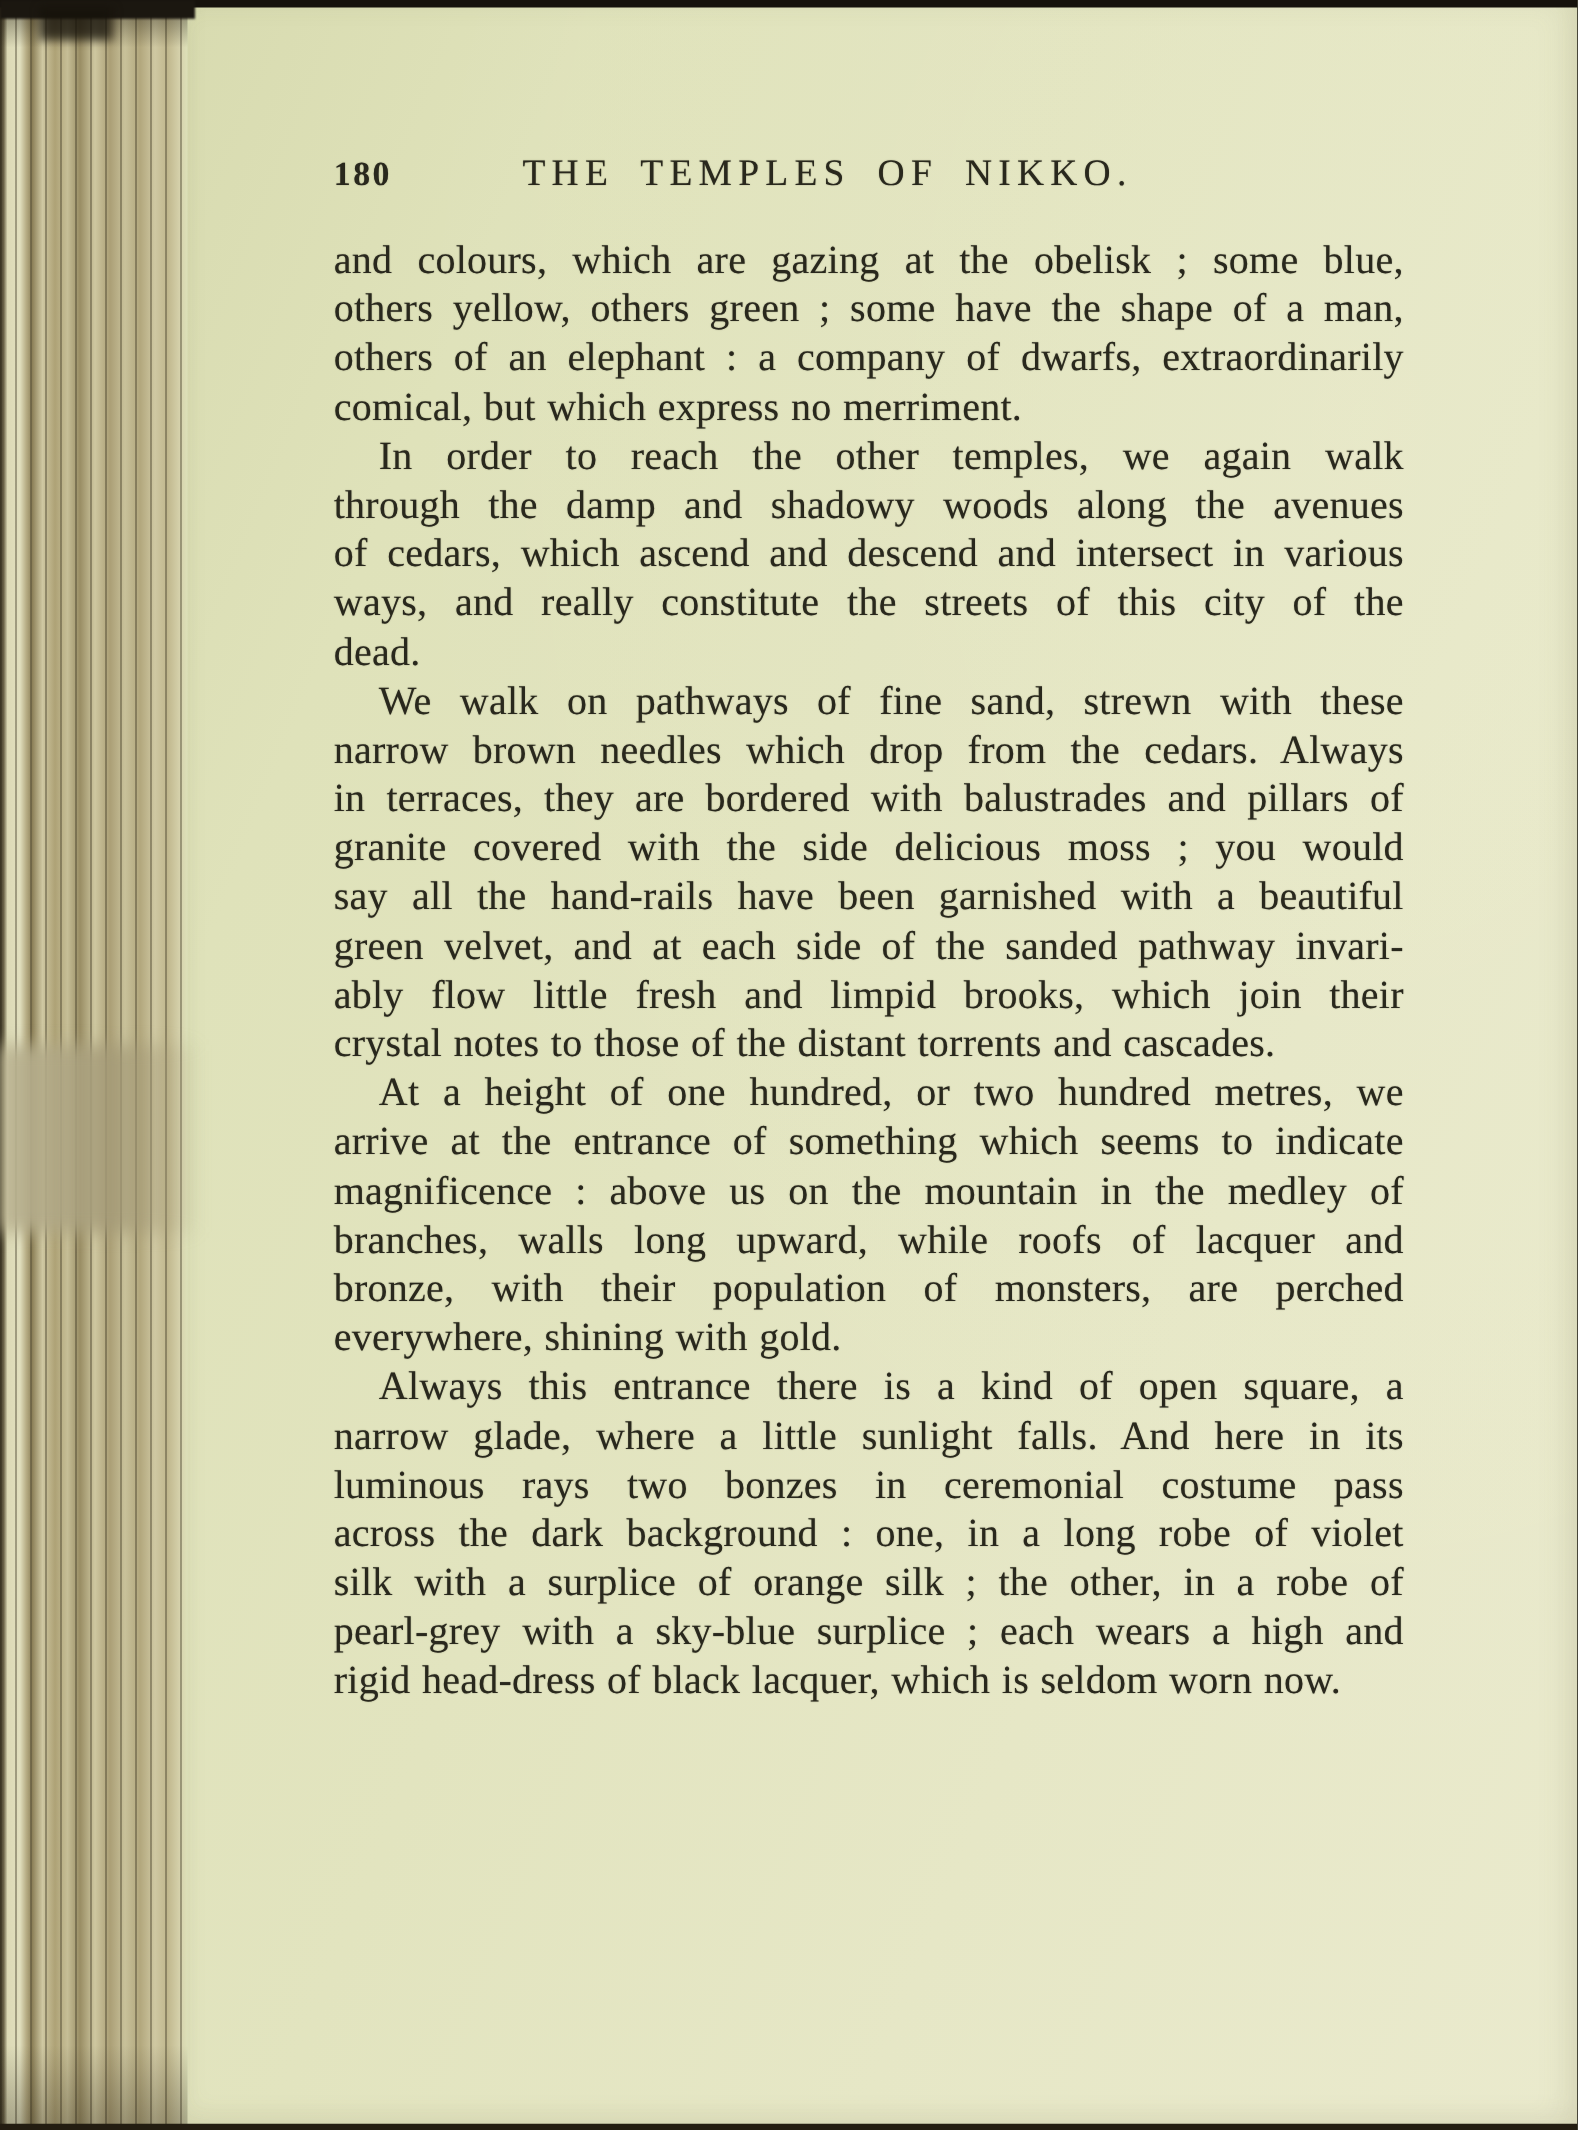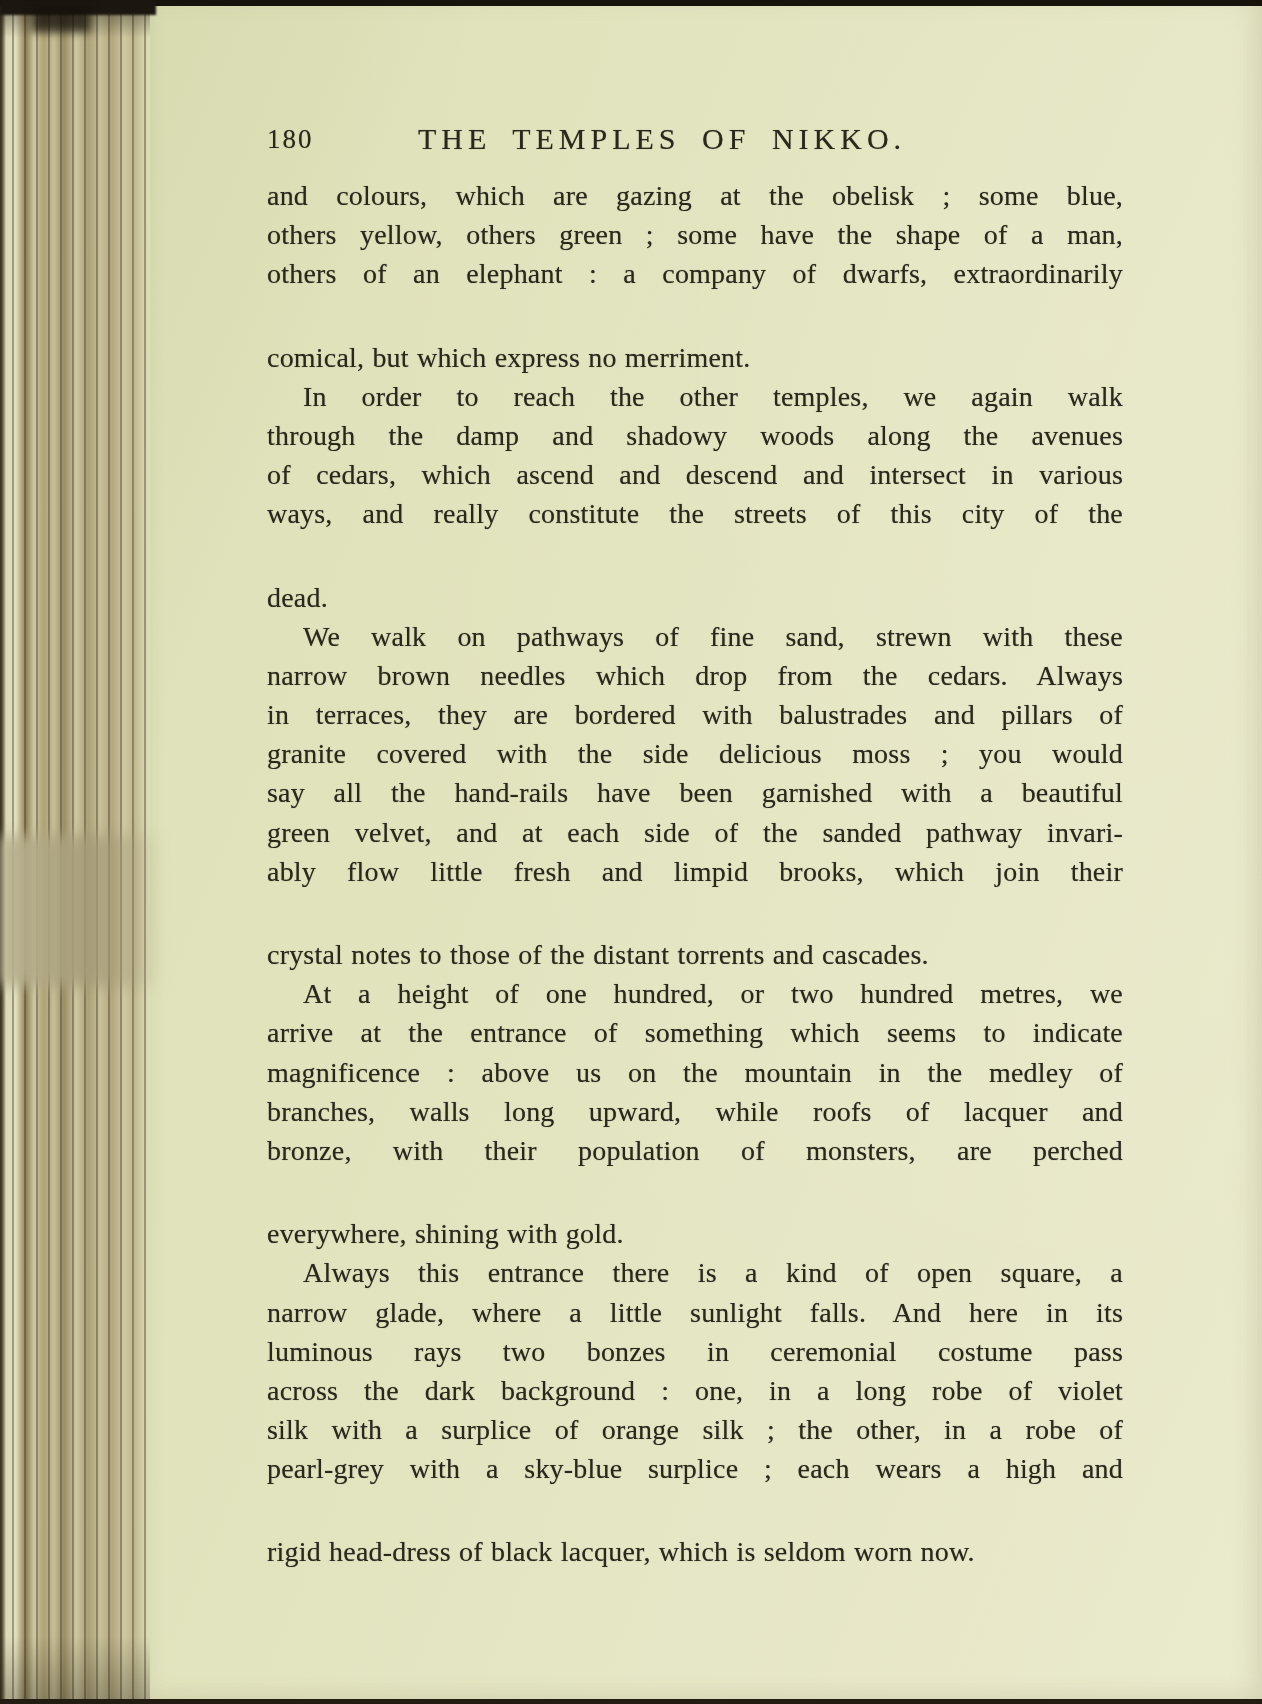--- a/index.html
+++ b/index.html
@@ -37,36 +37,36 @@
   
   .top-bar{position:absolute;left:0;top:0;width:1262px;height:6px;background:#16120c;}
   .top-left-corner{position:absolute;left:0;top:0;width:156px;height:15px;background:#1b1710;filter:blur(1px);}
   .top-left-notch{position:absolute;left:32px;top:6px;width:58px;height:26px;background:rgba(22,17,9,0.75);filter:blur(4px);}
   .bottom-bar{position:absolute;left:0;bottom:0;width:1262px;height:5px;background:#231d11;}
 
   
   .ink{color:#29281d;text-shadow:0 0 1px rgba(34,31,18,0.45);}
   .page-number{
     position:absolute;left:267px;top:124px;
-    font-size:27px;line-height:30px;letter-spacing:2px;
+    font-size:27px;line-height:30px;letter-spacing:2px;font-weight:bold;
   }
   .running-title{
     position:absolute;left:662px;top:124px;transform:translateX(-50%);
     font-size:30px;line-height:30px;letter-spacing:5px;word-spacing:9px;white-space:nowrap;
   }
   .text-block{
-    position:absolute;left:267px;top:176px;width:856px;
-    font-size:28px;letter-spacing:0.2px;word-spacing:1px;
+    position:absolute;left:267px;top:188px;width:856px;
+    font-size:32px;letter-spacing:0.2px;word-spacing:1px;
   }
   .line{
     height:39.2px;line-height:39.2px;
     text-align:justify;text-align-last:justify;
     white-space:normal;overflow:visible;
   }
-  .line.last{text-align-last:left;margin-top:44px;}
+  .line.last{text-align-last:left;}
   .line.indent{text-indent:36px;}
 </style>
 </head>
 <body>
 
 <div class="screen">
   <div class="page"></div>
   <div class="book-edge"></div>
   <div class="gutter-sheen"></div>
   <div class="top-bar"></div>

